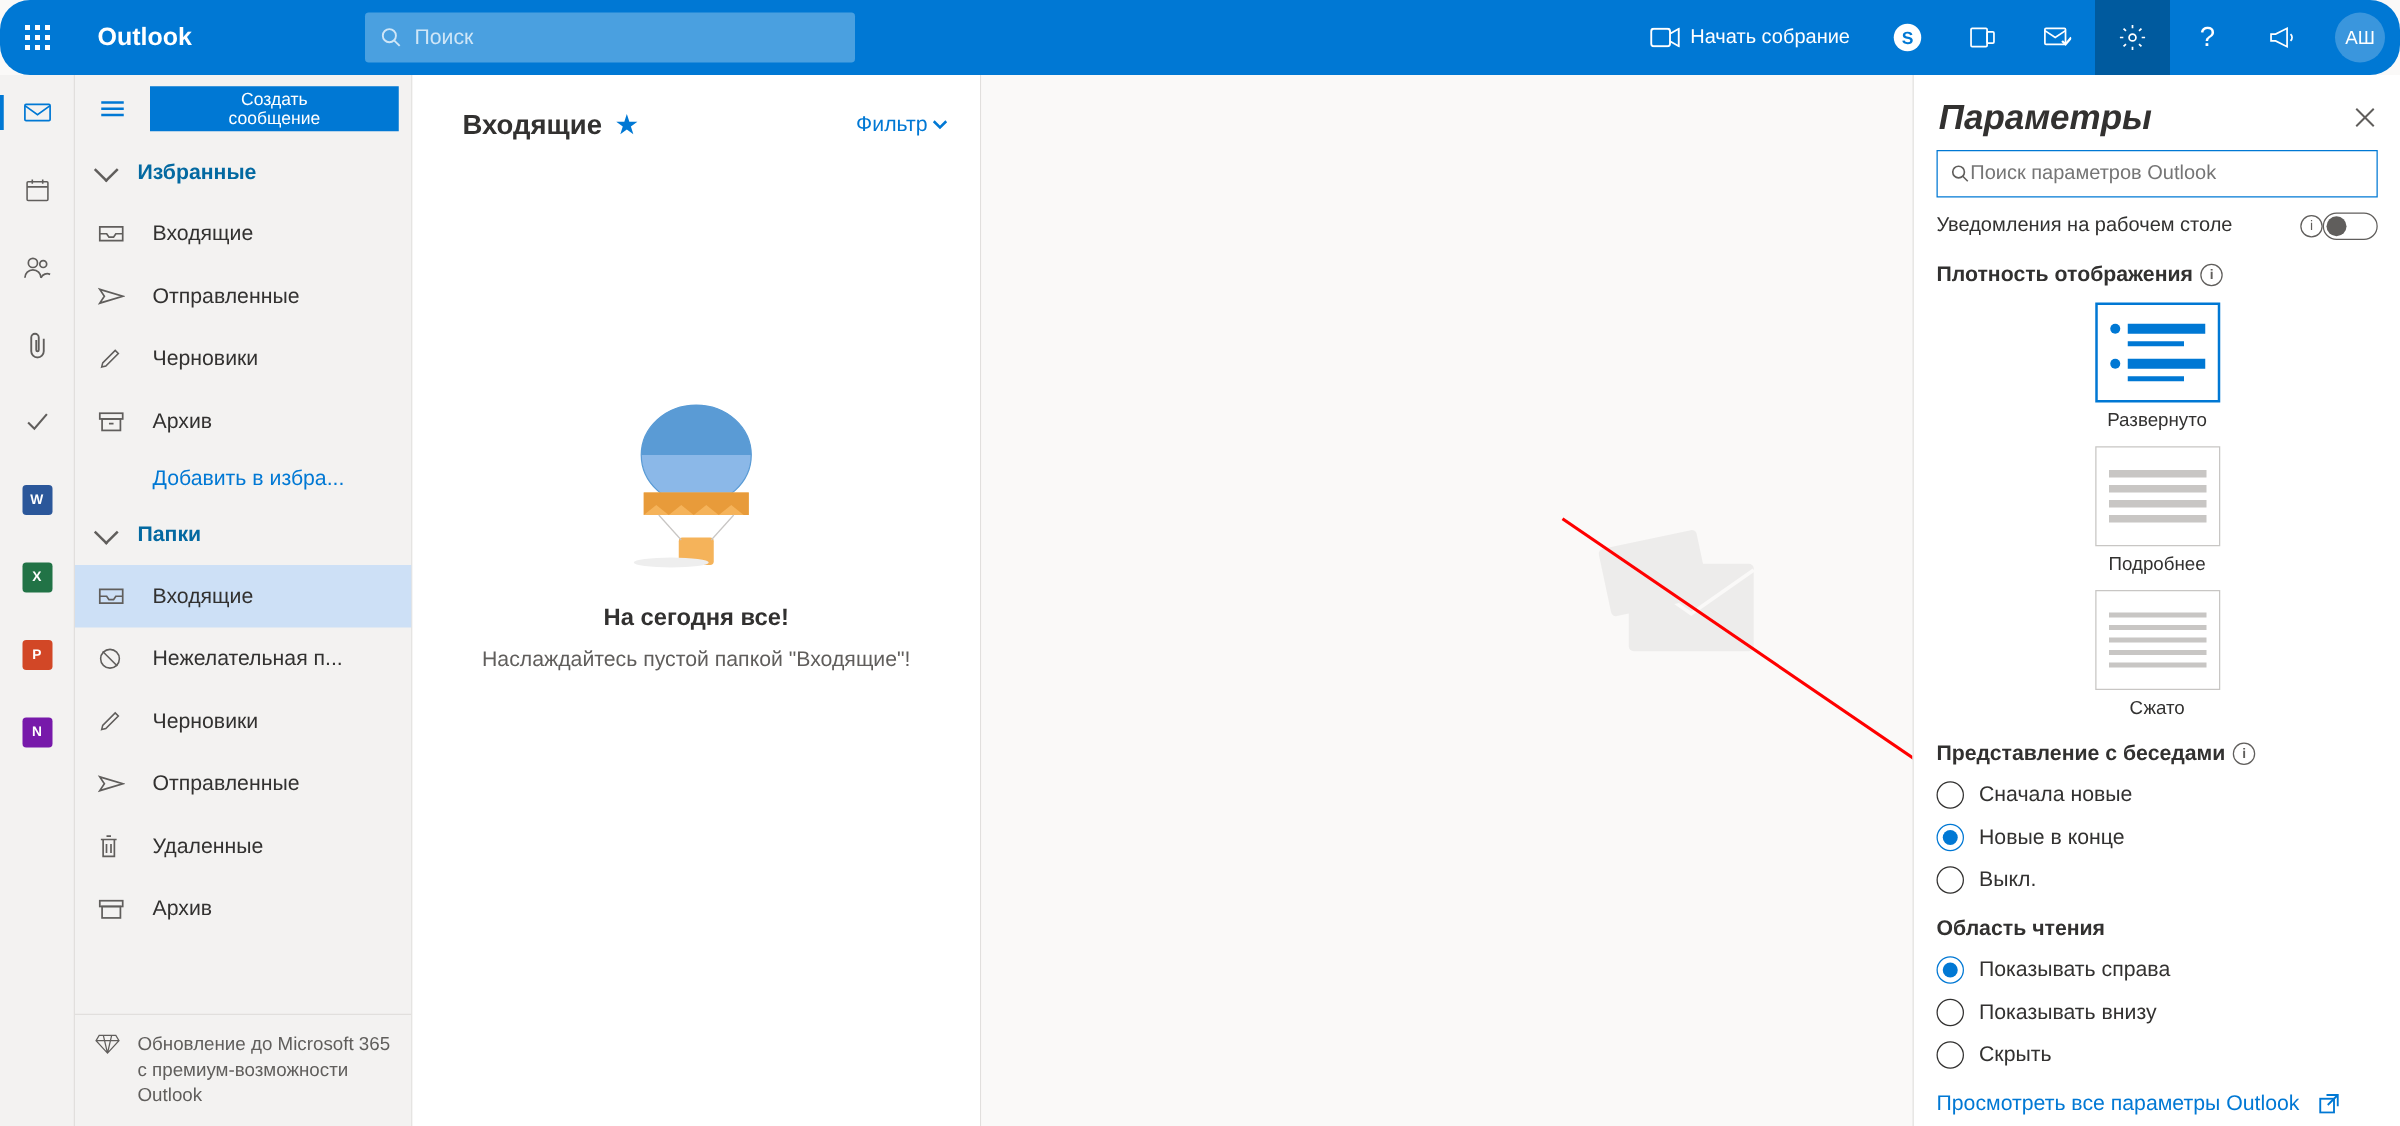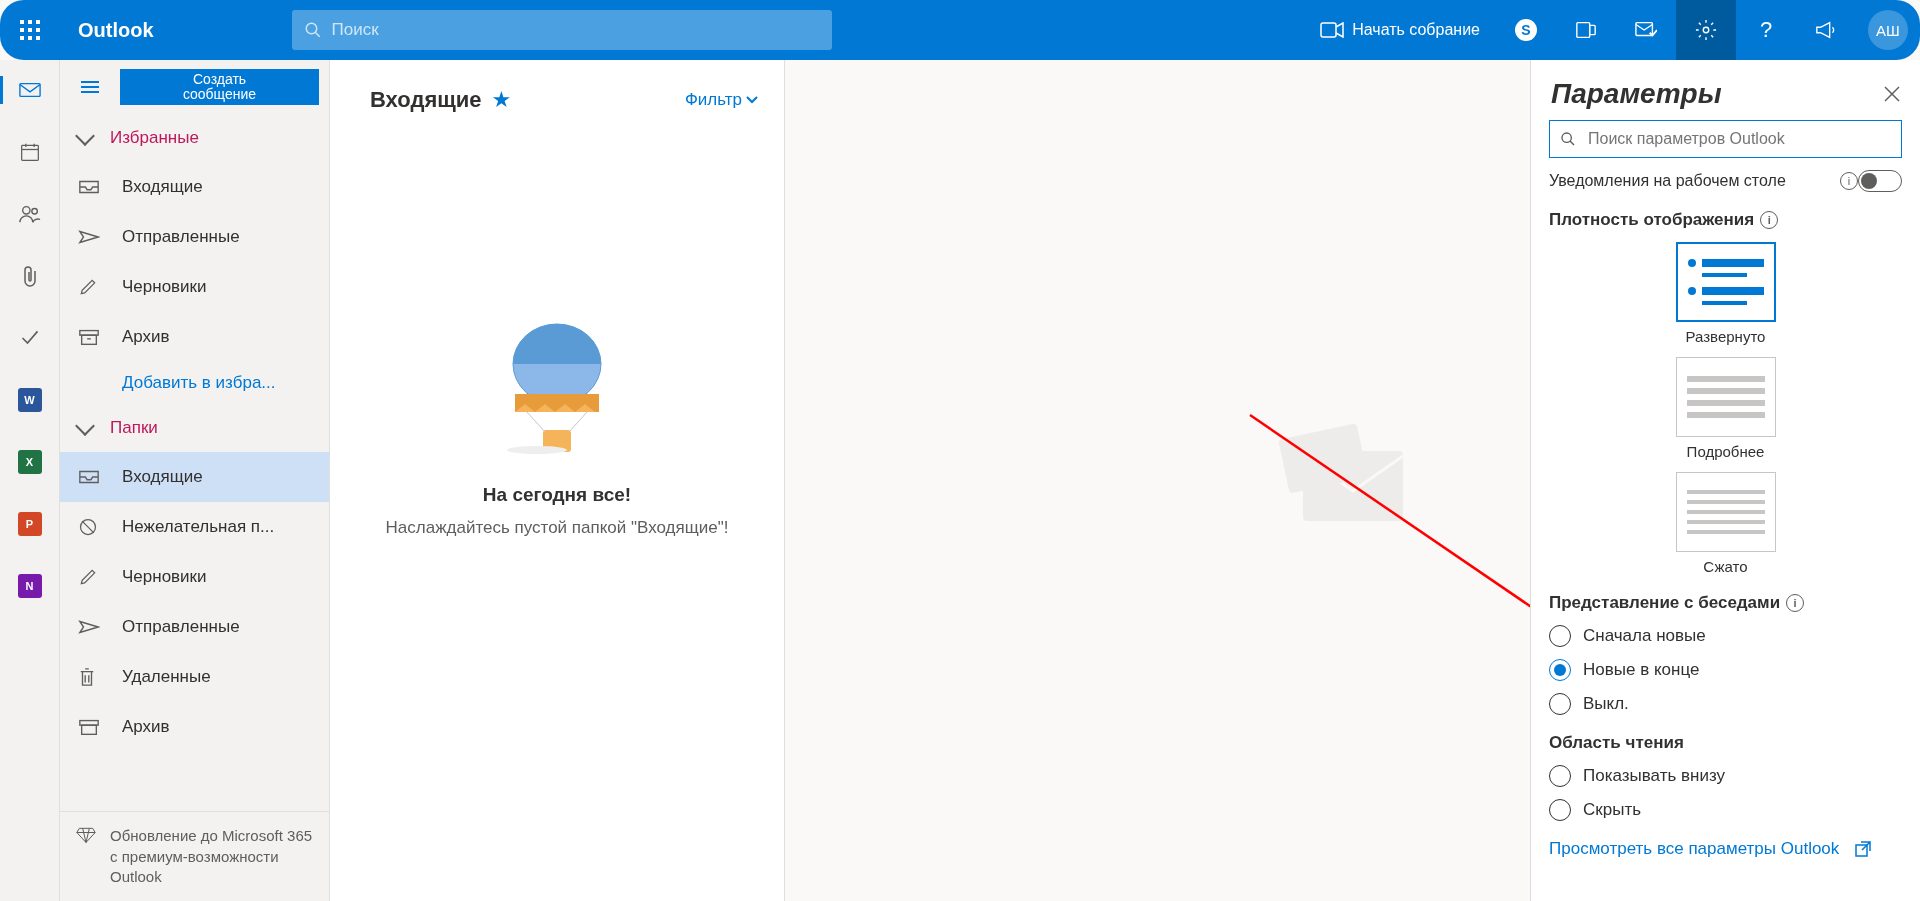--- a/index.html
+++ b/index.html
@@ -2,42 +2,42 @@
 <html><head>
 <meta charset="utf-8">
 <style>
 *{box-sizing:border-box;margin:0;padding:0;font-family:"Segoe UI",sans-serif;}
 body{width:1920px;height:901px;overflow:hidden;background:#faf9f8;position:relative;}
 .top-bar{height:60px;background:#0078d4;display:flex;align-items:center;color:#fff;border-radius:24px;}
 .waffle{width:60px;height:60px;display:flex;align-items:center;justify-content:center;cursor:pointer;}
 .waffle-grid{width:20px;height:20px;display:grid;grid-template-columns:repeat(3,4px);grid-template-rows:repeat(3,4px);gap:4px;}
 .waffle-grid span{background:#fff;width:4px;height:4px;}
 .brand{font-size:20px;font-weight:600;padding:0 18px;}
-.search-wrap{margin-left:120px;width:540px;height:40px;background:#4aa0e0;border-radius:3px;display:flex;align-items:center;padding:0 12px;color:#cfe6f7;}
+.search-wrap{margin-left:120px;width:392px;height:40px;background:#4aa0e0;border-radius:3px;display:flex;align-items:center;padding:0 12px;color:#cfe6f7;}
 .search-wrap input{flex:1;background:transparent;border:none;outline:none;color:#fff;font-size:17px;margin-left:10px;}
 .search-wrap input::placeholder{color:#cfe6f7;}
 .top-right{margin-left:auto;display:flex;align-items:center;height:100%;}
 .top-btn{width:60px;height:60px;display:flex;align-items:center;justify-content:center;cursor:pointer;font-size:18px;}
 .top-btn.selected{background:#005a9e;}
 .meet{display:flex;align-items:center;gap:8px;padding:0 16px;height:60px;cursor:pointer;font-size:16px;}
 .avatar{width:40px;height:40px;border-radius:50%;background:#3a96dd;color:#fff;display:flex;align-items:center;justify-content:center;font-size:15px;margin:0 12px;}
 .skype-ico{width:22px;height:22px;border-radius:50%;background:#fff;color:#0078d4;display:flex;align-items:center;justify-content:center;font-weight:bold;font-size:14px;}
 .body-area{display:flex;height:841px;}
 .left-rail{width:60px;background:#f3f2f1;border-right:1px solid #e1dfdd;display:flex;flex-direction:column;align-items:center;padding-top:10px;gap:22px;}
 .rail-item{width:60px;height:40px;display:flex;align-items:center;justify-content:center;color:#605e5c;cursor:pointer;font-size:20px;position:relative;}
 .rail-item.active{color:#0078d4;}
 .rail-item.active::before{content:"";position:absolute;left:0;top:6px;bottom:6px;width:3px;background:#0078d4;}
 .app-ico{width:24px;height:24px;border-radius:3px;display:flex;align-items:center;justify-content:center;color:#fff;font-size:11px;font-weight:bold;}
 .folder-pane{width:270px;background:#f3f2f1;border-right:1px solid #e1dfdd;display:flex;flex-direction:column;}
 .fp-head{display:flex;align-items:center;height:54px;padding:0 10px;gap:10px;}
 .burger{width:40px;height:40px;display:flex;align-items:center;justify-content:center;color:#0078d4;cursor:pointer;}
 .burger-lines{width:18px;height:12px;display:flex;flex-direction:column;justify-content:space-between;}
 .burger-lines span{height:2px;background:#0078d4;}
 .new-msg{flex:1;background:#0078d4;color:#fff;border:none;height:36px;font-size:14px;cursor:pointer;line-height:1.1;}
-.section-head{display:flex;align-items:center;padding:14px 18px;gap:18px;cursor:pointer;color:#be185d;font-weight:400;font-size:17px;}
+.section-head{display:flex;align-items:center;padding:14px 18px;gap:18px;cursor:pointer;color:#0369a1;font-weight:700;font-size:17px;}
 .chev{width:14px;height:14px;border-left:2px solid #605e5c;border-bottom:2px solid #605e5c;transform:rotate(-45deg);margin-top:-4px;}
 .folder-item{display:flex;align-items:center;padding:0 18px;height:50px;gap:22px;cursor:pointer;color:#323130;font-size:17px;}
 .folder-item.selected{background:#cde0f6;}
 .fi-ico{width:22px;color:#605e5c;display:flex;}
 .add-fav{color:#0078d4;padding-left:62px;font-size:17px;height:42px;display:flex;align-items:center;cursor:pointer;}
 .upgrade{margin-top:auto;border-top:1px solid #e1dfdd;padding:14px 16px;display:flex;gap:14px;color:#605e5c;font-size:15px;line-height:1.35;}
 .message-list{width:455px;background:#fff;border-right:1px solid #e1dfdd;display:flex;flex-direction:column;}
 .ml-head{height:80px;display:flex;align-items:center;padding:0 26px 0 40px;}
 .ml-title{font-size:22px;font-weight:600;color:#323130;}
 .star{color:#0078d4;margin-left:10px;font-size:22px;}
@@ -46,21 +46,21 @@
 .empty h3{font-size:19px;font-weight:600;margin-top:24px;}
 .empty p{color:#605e5c;font-size:17px;margin-top:10px;line-height:1.4;}
 .reading{flex:1;background:#faf9f8;position:relative;display:flex;align-items:center;justify-content:center;}
 .env-bg{opacity:0.08;}
 .arrow{position:absolute;pointer-events:none;}
 .settings-panel{position:absolute;right:0;top:60px;bottom:0;width:390px;background:#fff;border-left:1px solid #e1dfdd;display:flex;flex-direction:column;}
 .sp-head{display:flex;align-items:center;padding:18px 20px 10px 20px;}
 .sp-head h2{font-size:28px;font-weight:600;color:#323130;font-style:italic;}
 .sp-close{margin-left:auto;cursor:pointer;font-size:18px;color:#605e5c;}
 .sp-body{padding:0 18px 18px 18px;overflow-y:auto;flex:1;}
-.sp-search{display:flex;align-items:center;border:1px solid #0078d4;height:38px;padding:0 10px;gap:12px;margin-bottom:12px;}
+.sp-search{display:flex;align-items:center;border:1px solid #0078d4;height:38px;padding:0 10px;gap:0;margin-bottom:12px;}
 .sp-search input{flex:1;border:none;outline:none;font-size:16px;}
 .sp-row{display:flex;align-items:center;margin:10px 0;}
 .sp-label{font-size:16px;color:#323130;flex:1;}
 .info-ico{width:18px;height:18px;border:1px solid #605e5c;border-radius:50%;display:inline-flex;align-items:center;justify-content:center;font-size:11px;color:#605e5c;margin-left:6px;}
 .toggle{width:44px;height:22px;border:1px solid #605e5c;border-radius:11px;position:relative;}
 .toggle::after{content:"";width:16px;height:16px;background:#605e5c;border-radius:50%;position:absolute;top:2px;left:2px;}
 .sect-title{font-size:17px;font-weight:600;color:#323130;margin:18px 0 12px 0;display:flex;align-items:center;}
 .density-opts{display:flex;gap:12px;flex-direction:column;}
 .density-opt{display:flex;flex-direction:column;align-items:center;gap:6px;cursor:pointer;}
 .density-box{width:100px;height:80px;border:1px solid #c8c6c4;display:flex;flex-direction:column;justify-content:center;gap:6px;padding:10px;}
@@ -433,20 +433,24 @@
       </div>
     <div class="radio-item">
         <div class="radio"></div>
         <span class="rlabel">Выкл.</span>
       </div>
 
     <div class="sect-title">
         <span>Область чтения</span>
       </div>
     <div class="radio-item">
+        <div class="radio checked"></div>
+        <span class="rlabel">Показывать справа</span>
+      </div>
+    <div class="radio-item">
         <div class="radio"></div>
         <span class="rlabel">Показывать внизу</span>
       </div>
     <div class="radio-item">
         <div class="radio"></div>
         <span class="rlabel">Скрыть</span>
       </div>
 
     <div class="all-settings">
       <span>Просмотреть все параметры Outlook</span>

